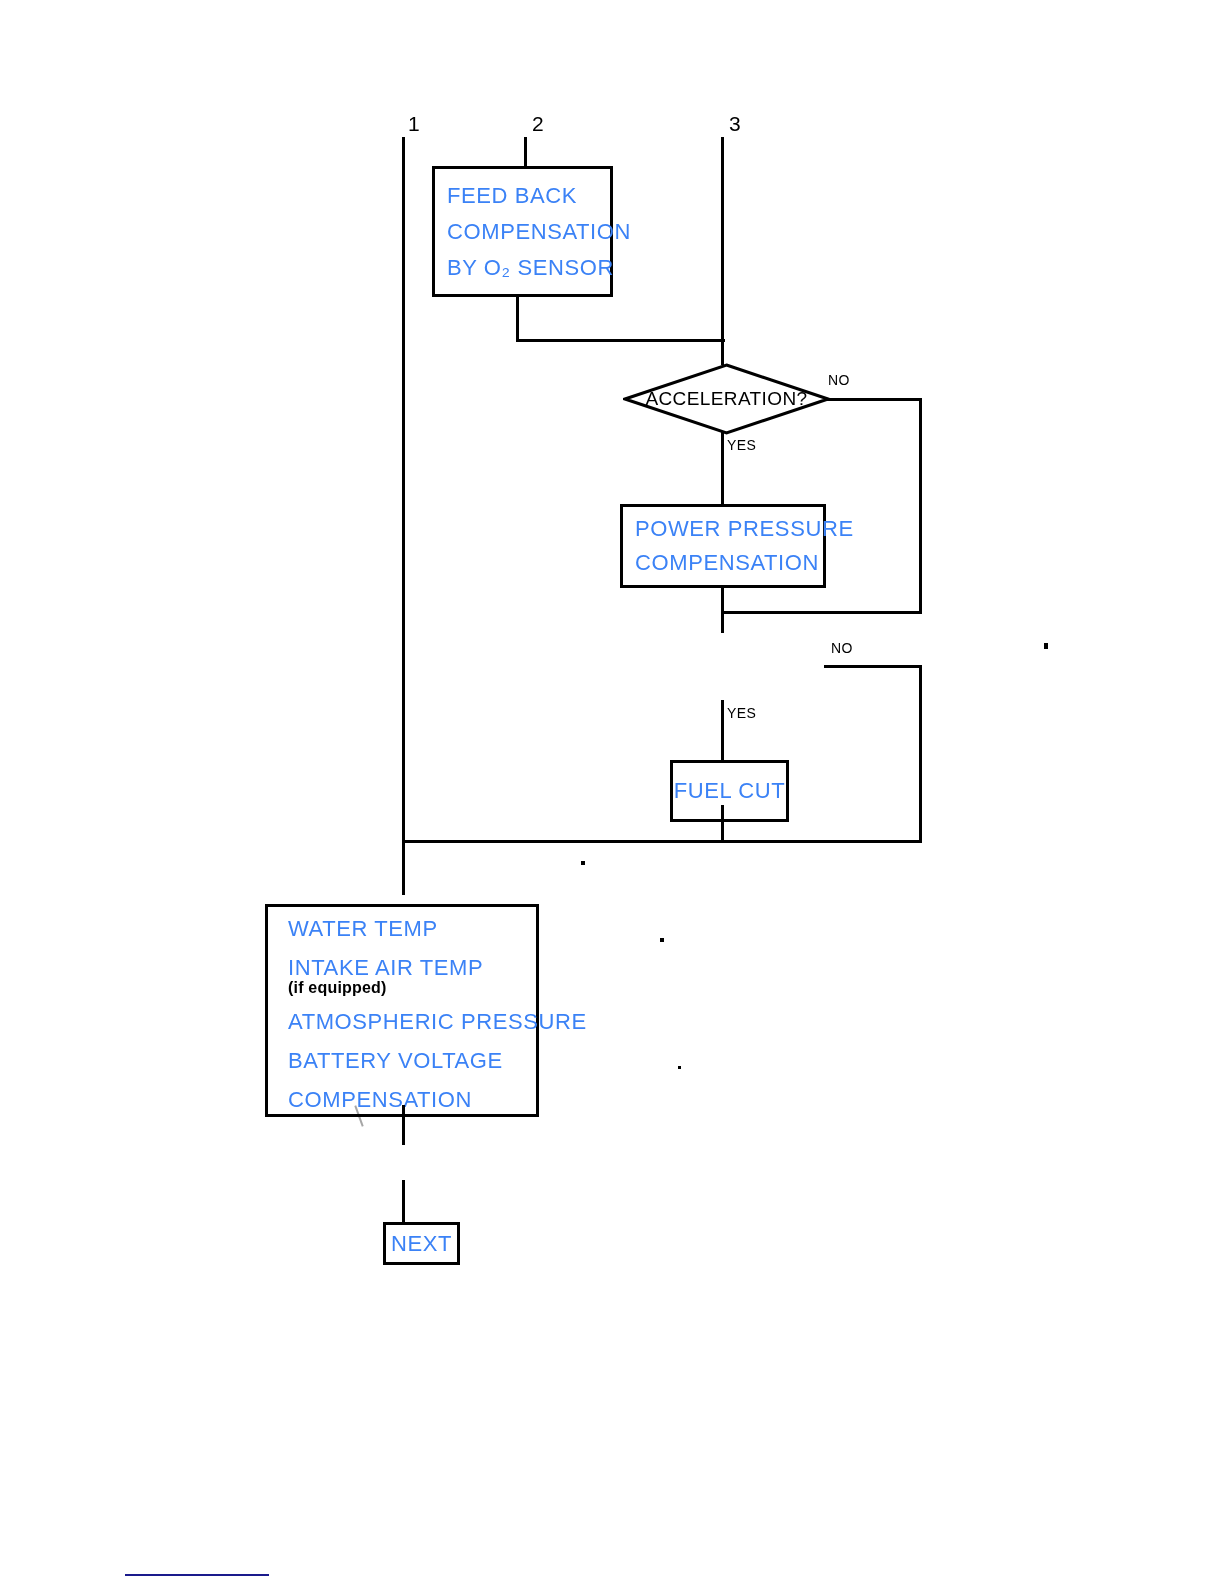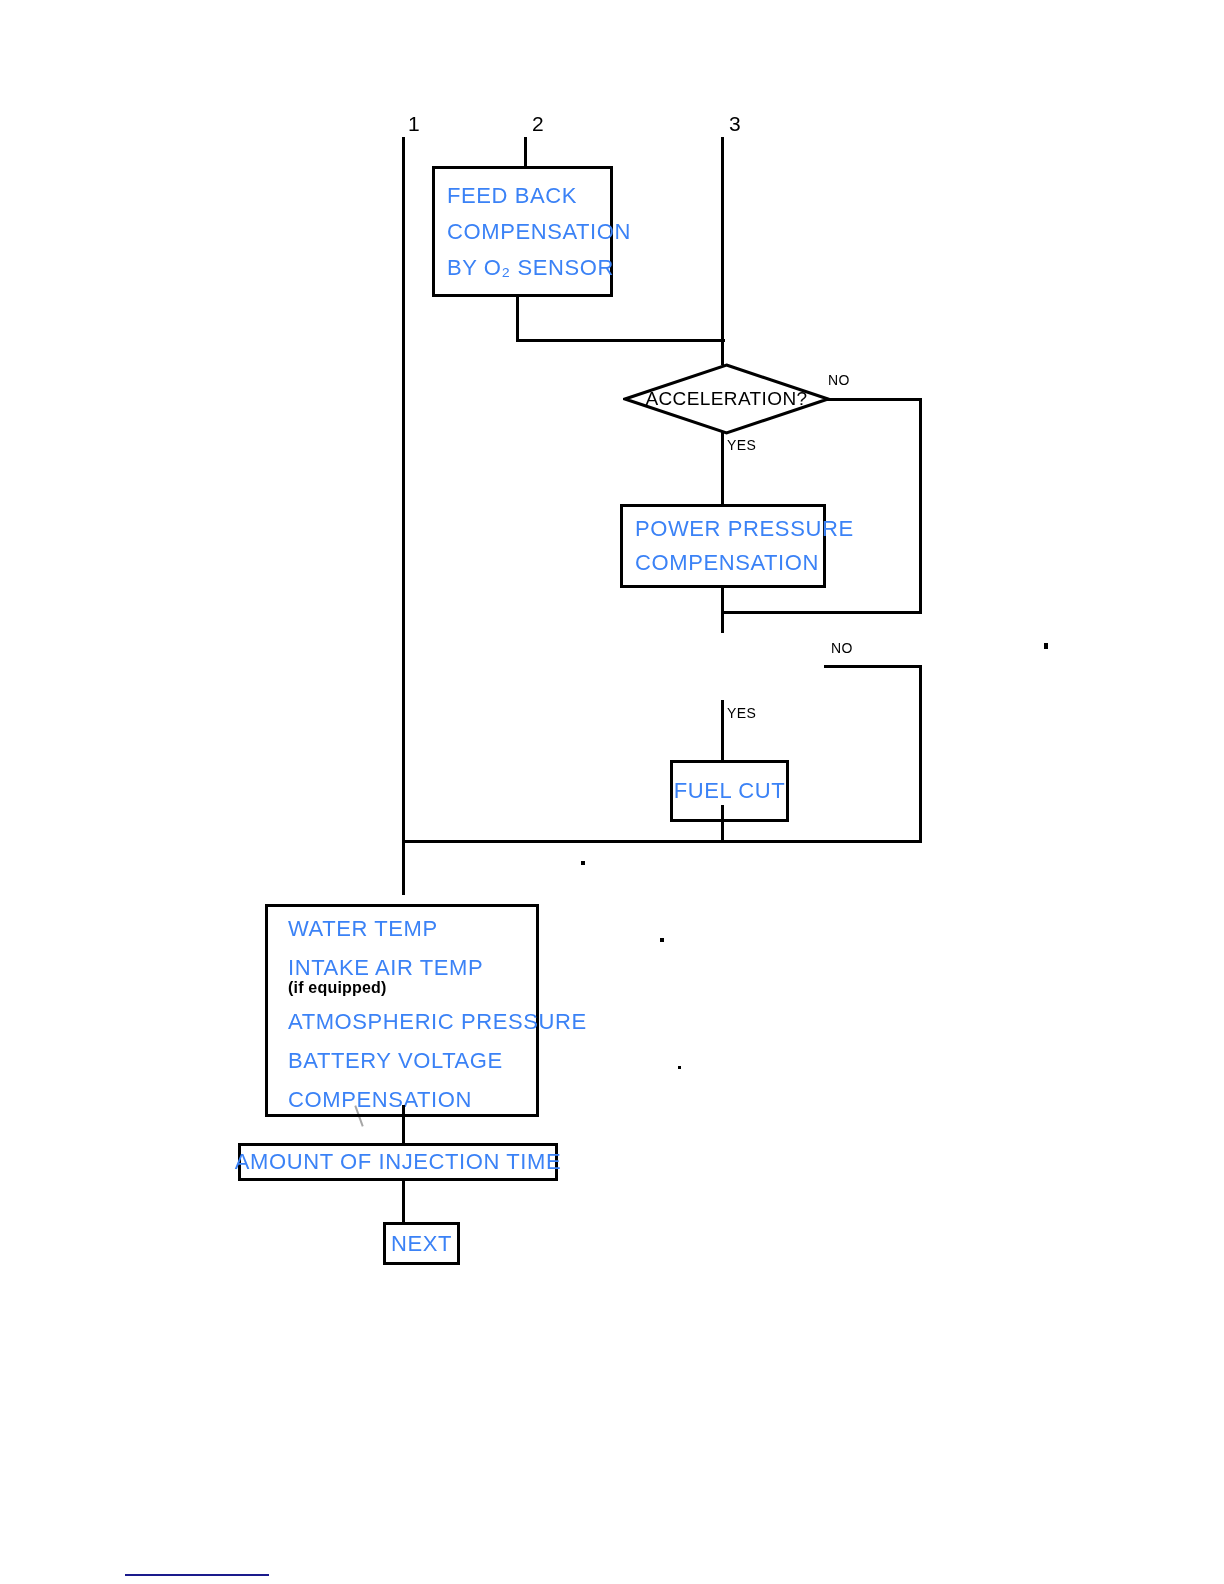--- a/index.html
+++ b/index.html
@@ -203,23 +203,20 @@
     <div class="spacer-xs"></div>
     <div class="txt">ATMOSPHERIC PRESSURE</div>
     <div class="spacer-sm"></div>
     <div class="txt">BATTERY VOLTAGE</div>
     <div class="spacer-sm"></div>
     <div class="txt">COMPENSATION</div>
   </div>
 
   <div class="line vline" style="left:402px; top:1105px; height:40px;"></div>
 
-  <div class="node" id="injection-box">
-    <div class="txt">AMOUNT OF INJECTION TIME</div>
-  </div>
 
   <div class="line vline" style="left:402px; top:1180px; height:44px;"></div>
 
   <div class="node" id="next-box">
     <div class="txt">NEXT</div>
   </div>
 
   <div class="speck" style="left:1044px; top:643px; width:4px; height:6px;"></div>
   <div class="speck" style="left:581px; top:861px; width:4px; height:4px;"></div>
   <div class="speck" style="left:660px; top:938px; width:4px; height:4px;"></div>

